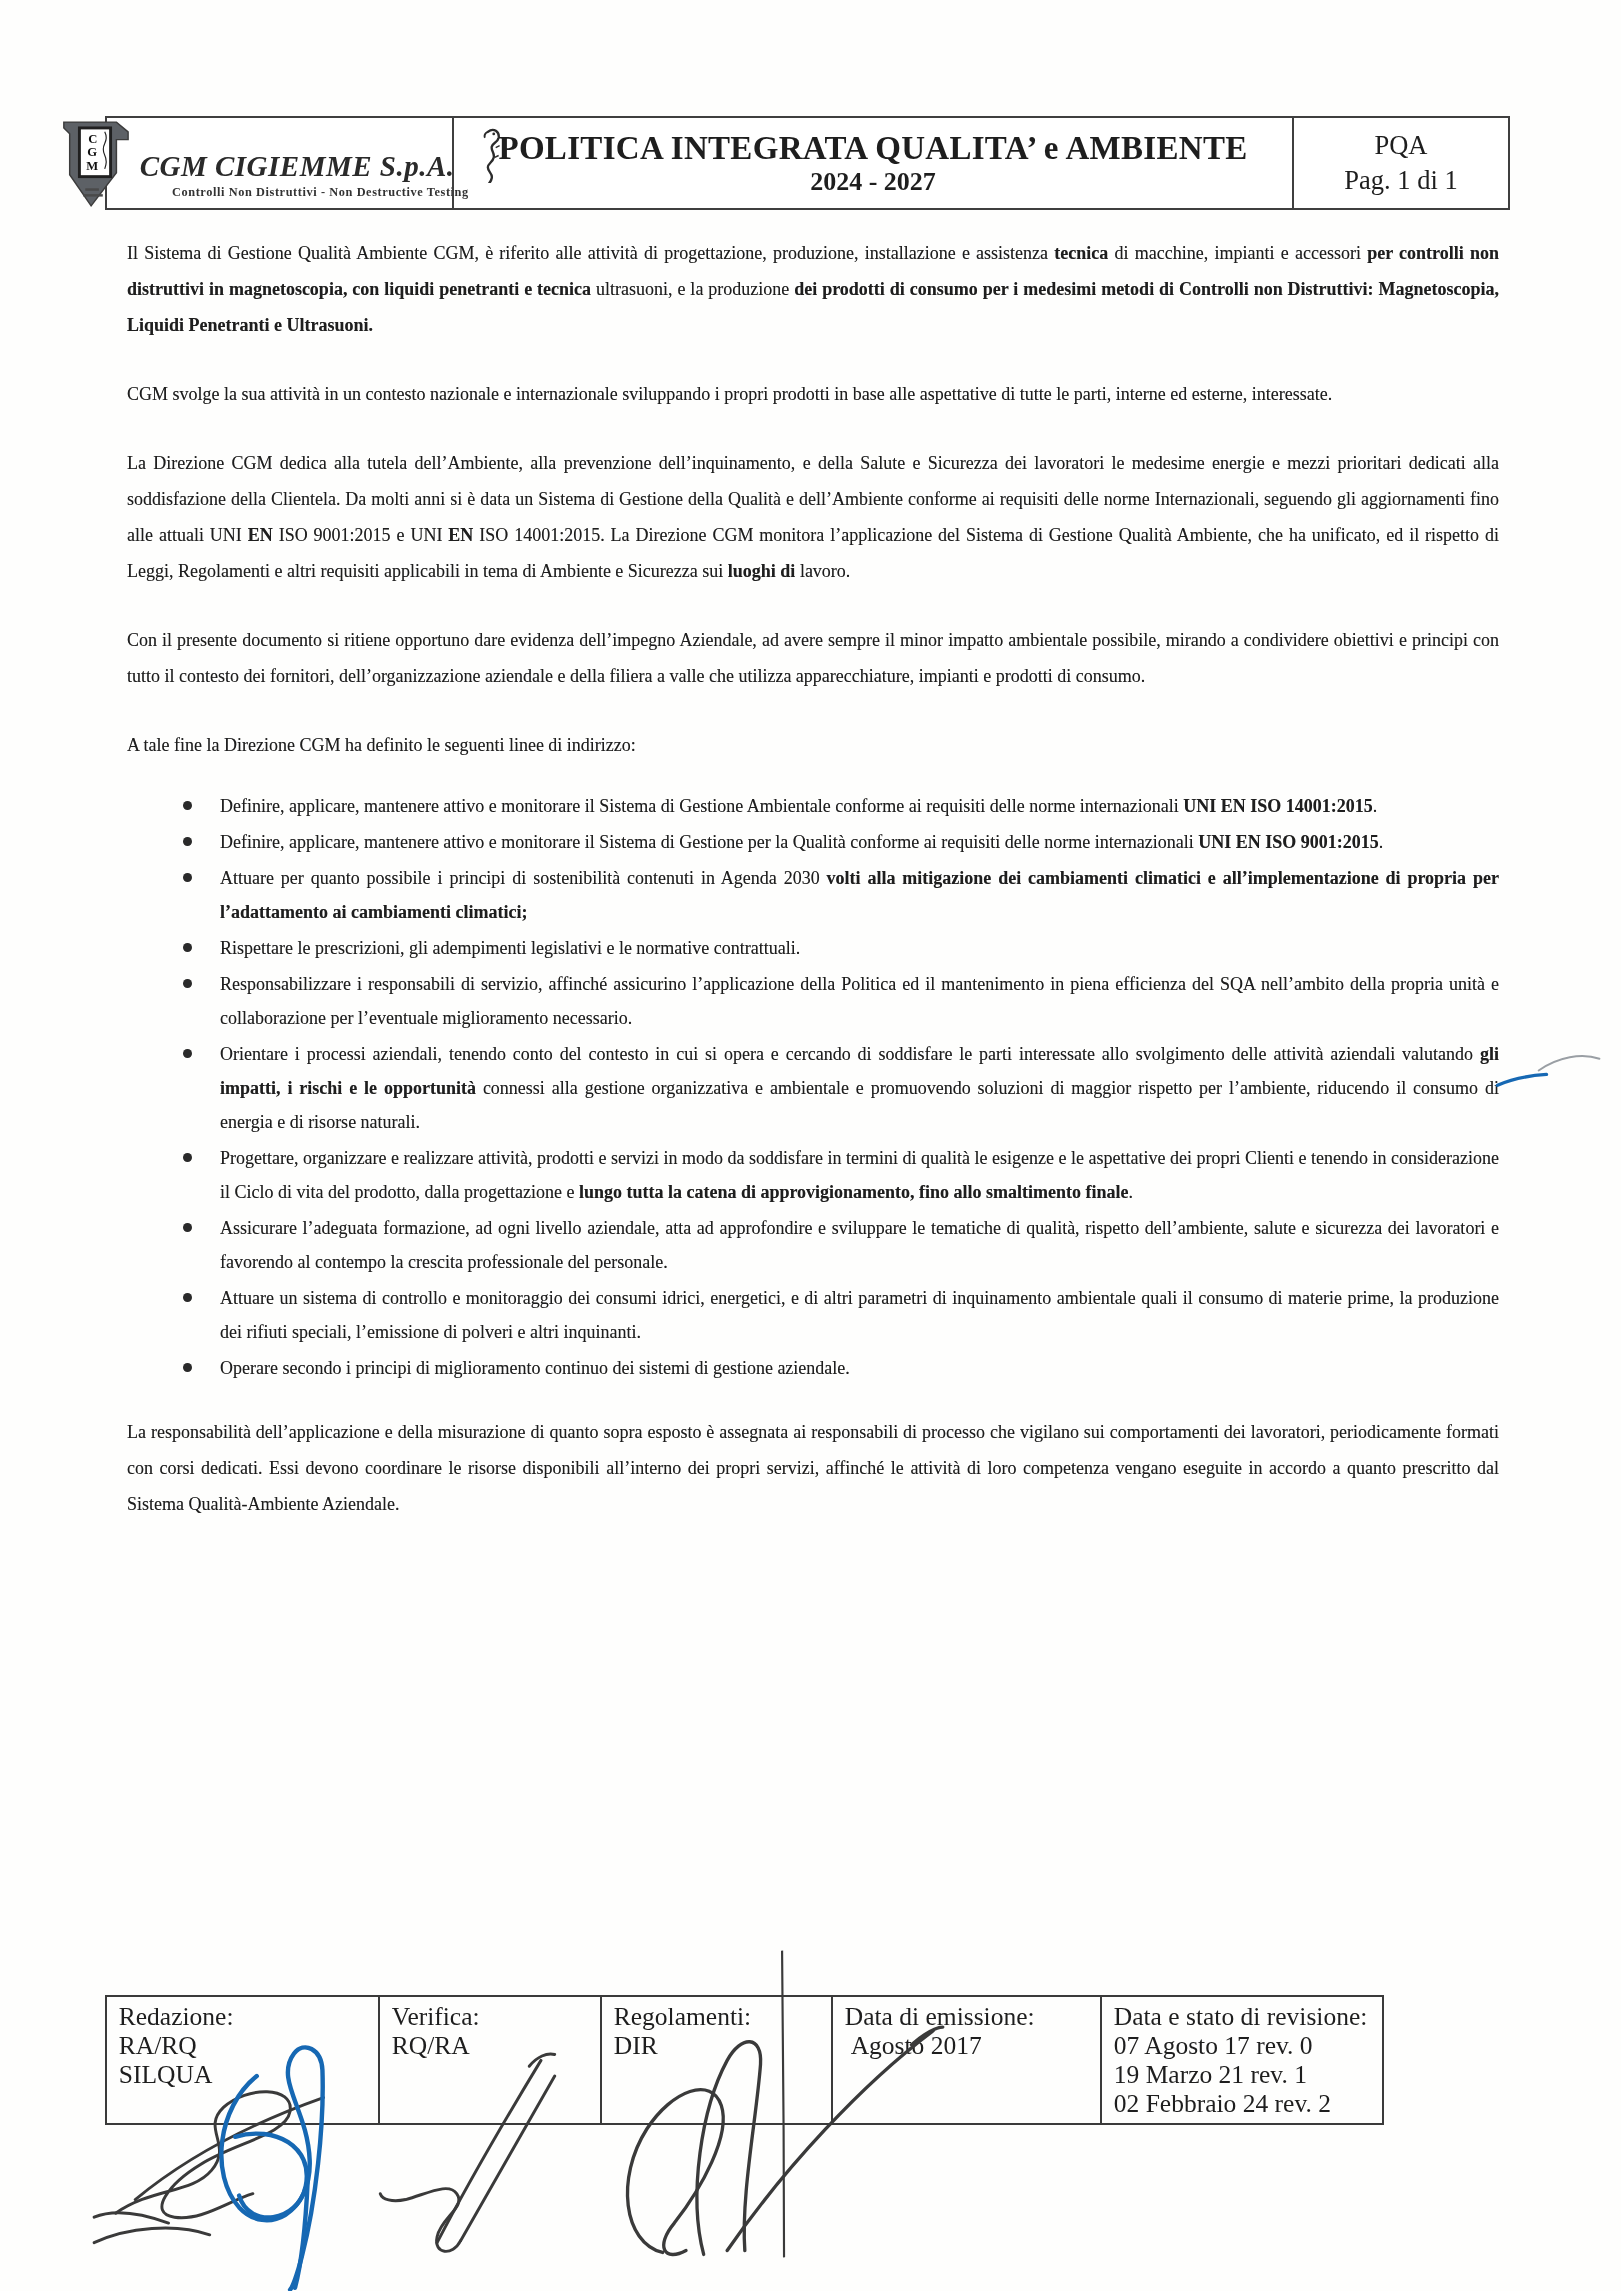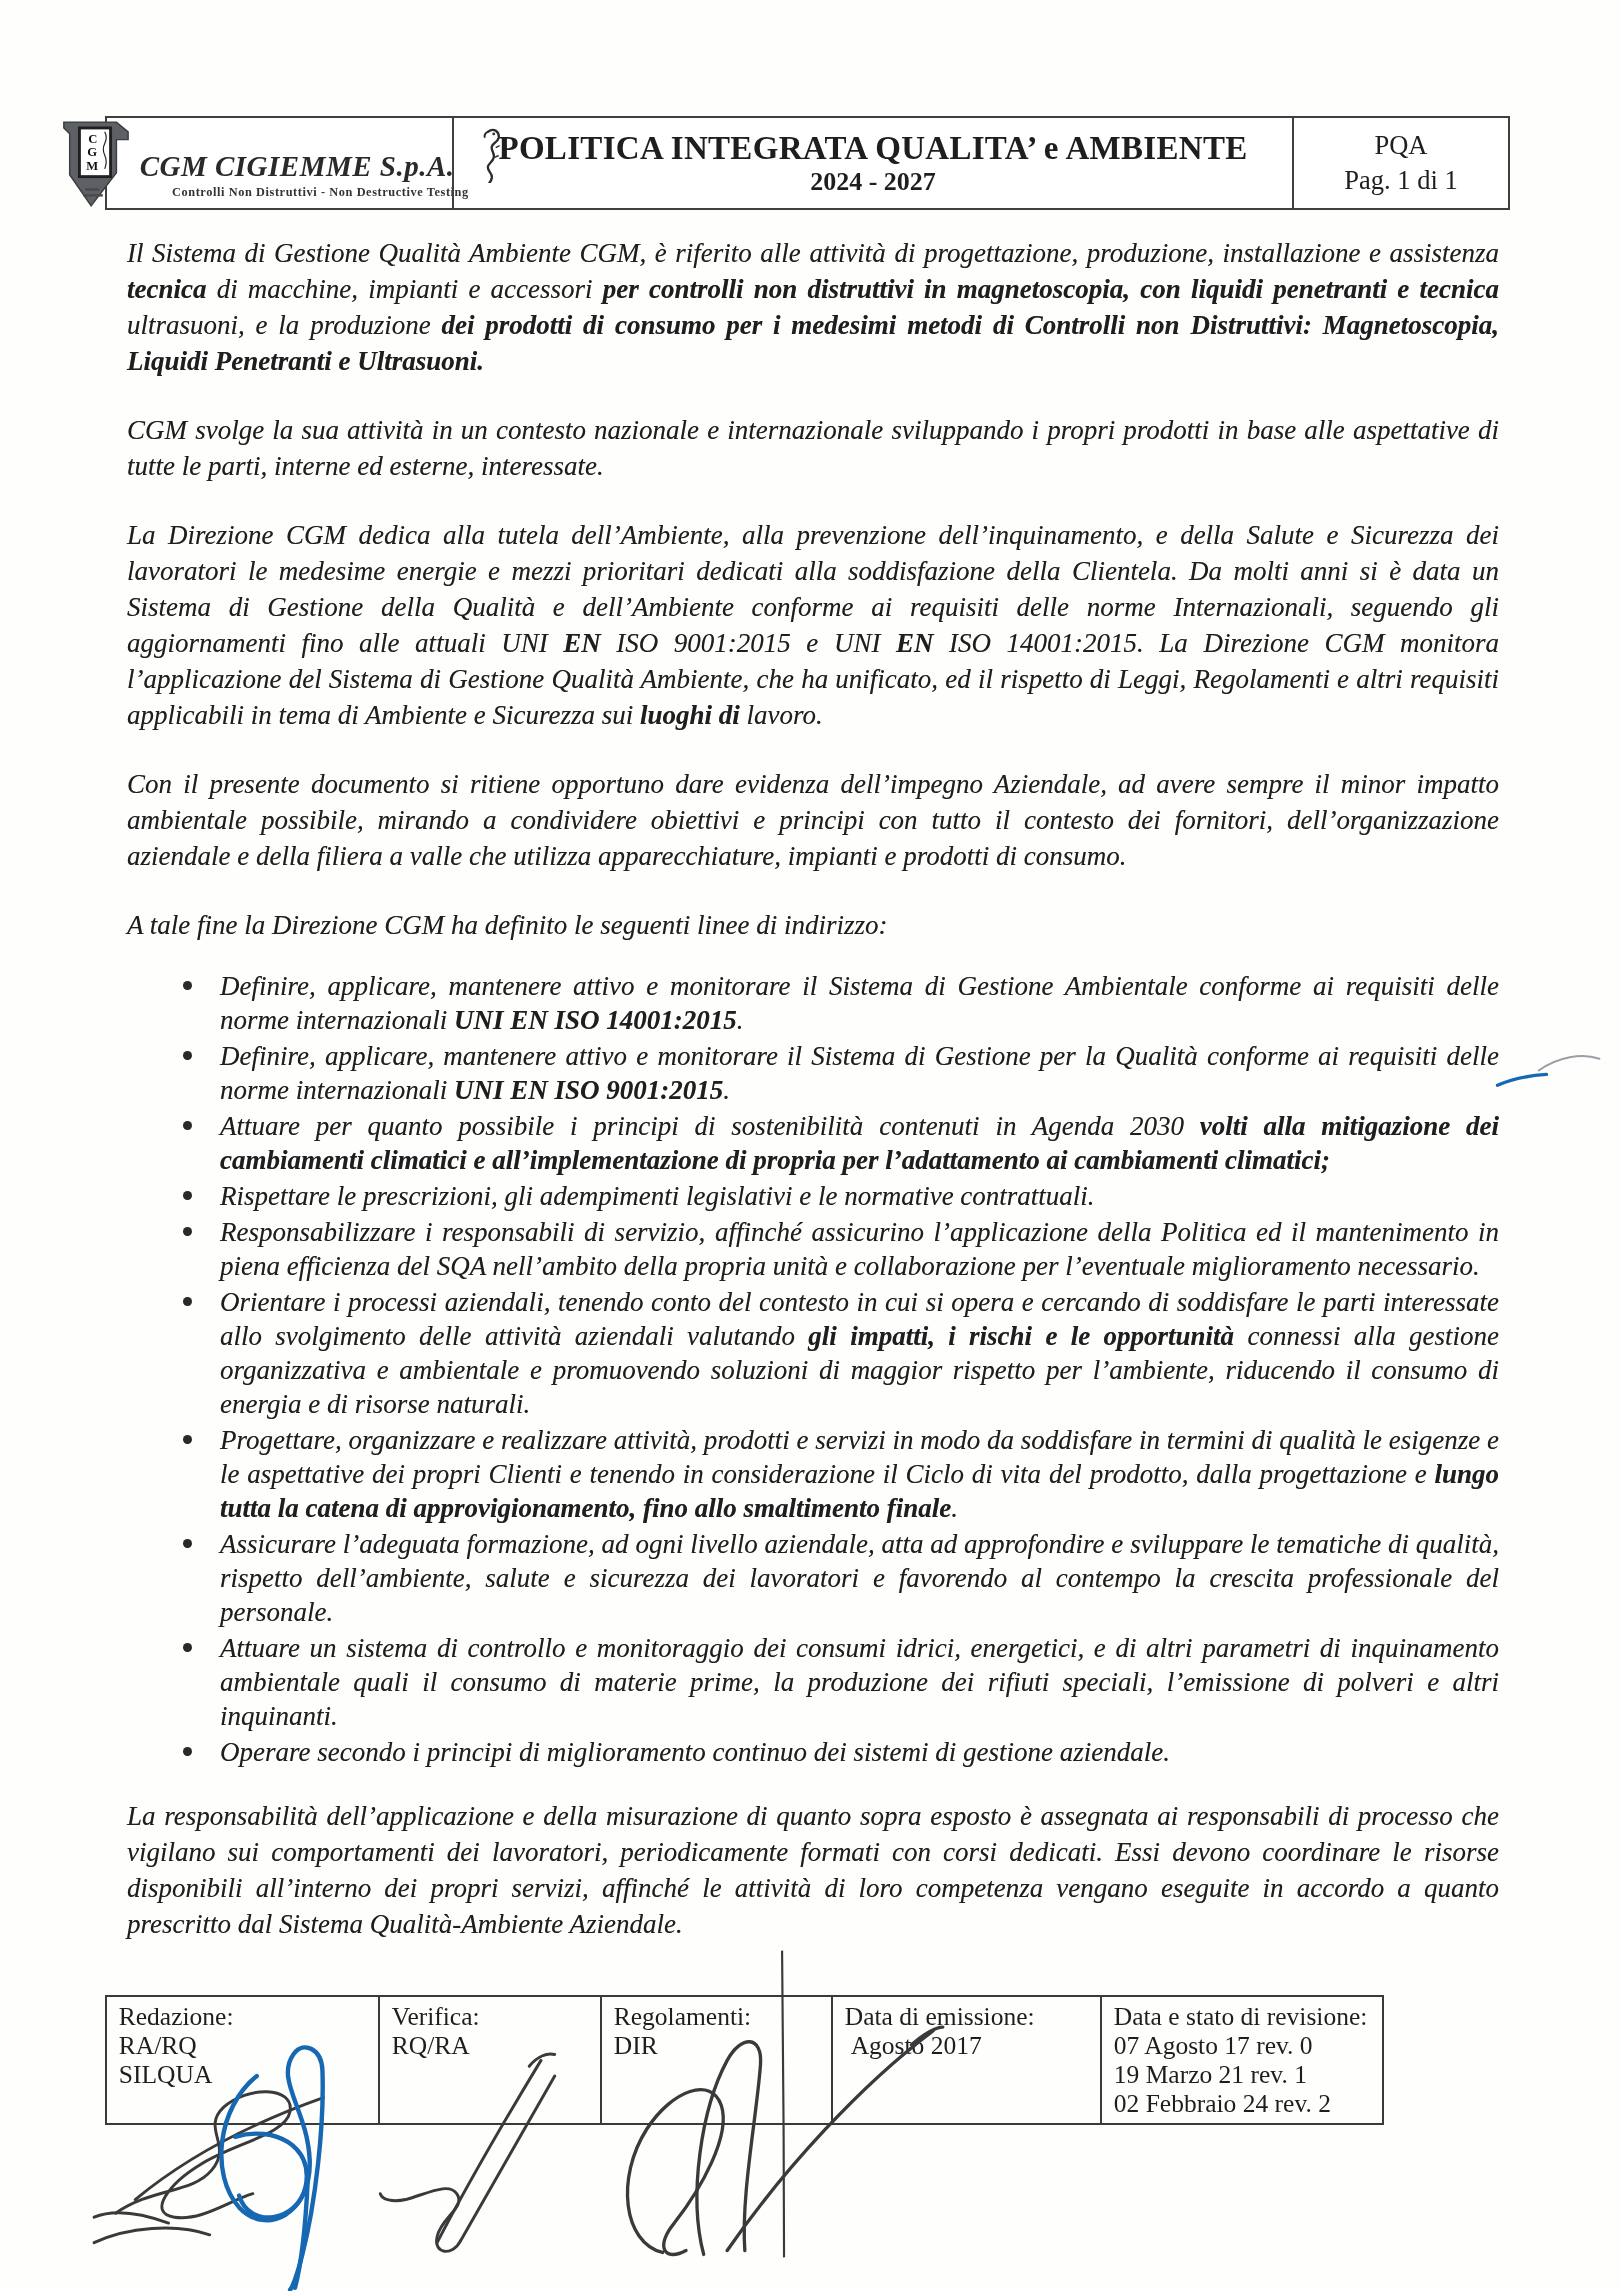--- a/index.html
+++ b/index.html
@@ -20,23 +20,22 @@
   .logo-wrap{display:flex;align-items:center;gap:7.8px;}
   .logo-right{display:flex;flex-direction:column;align-items:center;}
   .logo-top{display:flex;align-items:flex-end;gap:25px;}
   .company{font-size:29px;font-weight:bold;font-style:italic;white-space:nowrap;letter-spacing:0.5px;color:#2a2a2a;}
   .tagline{font-size:12.3px;letter-spacing:0.6px;margin-top:2px;color:#333;white-space:nowrap;font-weight:bold;}
   .title1{font-size:33px;font-weight:bold;letter-spacing:0.3px;}
   .title2{font-size:26px;font-weight:bold;margin-top:0;}
   
   .body{
     position:absolute;left:127px;top:235px;width:1372px;
-    font-size:27px;line-height:36px;text-align:justify;
+    font-size:18px;line-height:36px;text-align:justify;
     text-shadow:0 0 0.6px rgba(30,30,30,.45);
-    font-style:italic;
   }
   .para{margin:0 0 33px 0;}
   .para:last-child{margin-bottom:0;}
   ul.bullets{list-style:none;margin:25.5px 0 0 0;padding:0;line-height:34px;}
   ul.bullets li{position:relative;padding-left:93px;margin:2px 0;}
   ul.bullets li::before{
     content:"";position:absolute;left:56px;top:12.7px;width:8.8px;height:8.8px;
     border-radius:50%;background:#2a2a2a;
   }
   .closing{margin-top:29px;}

